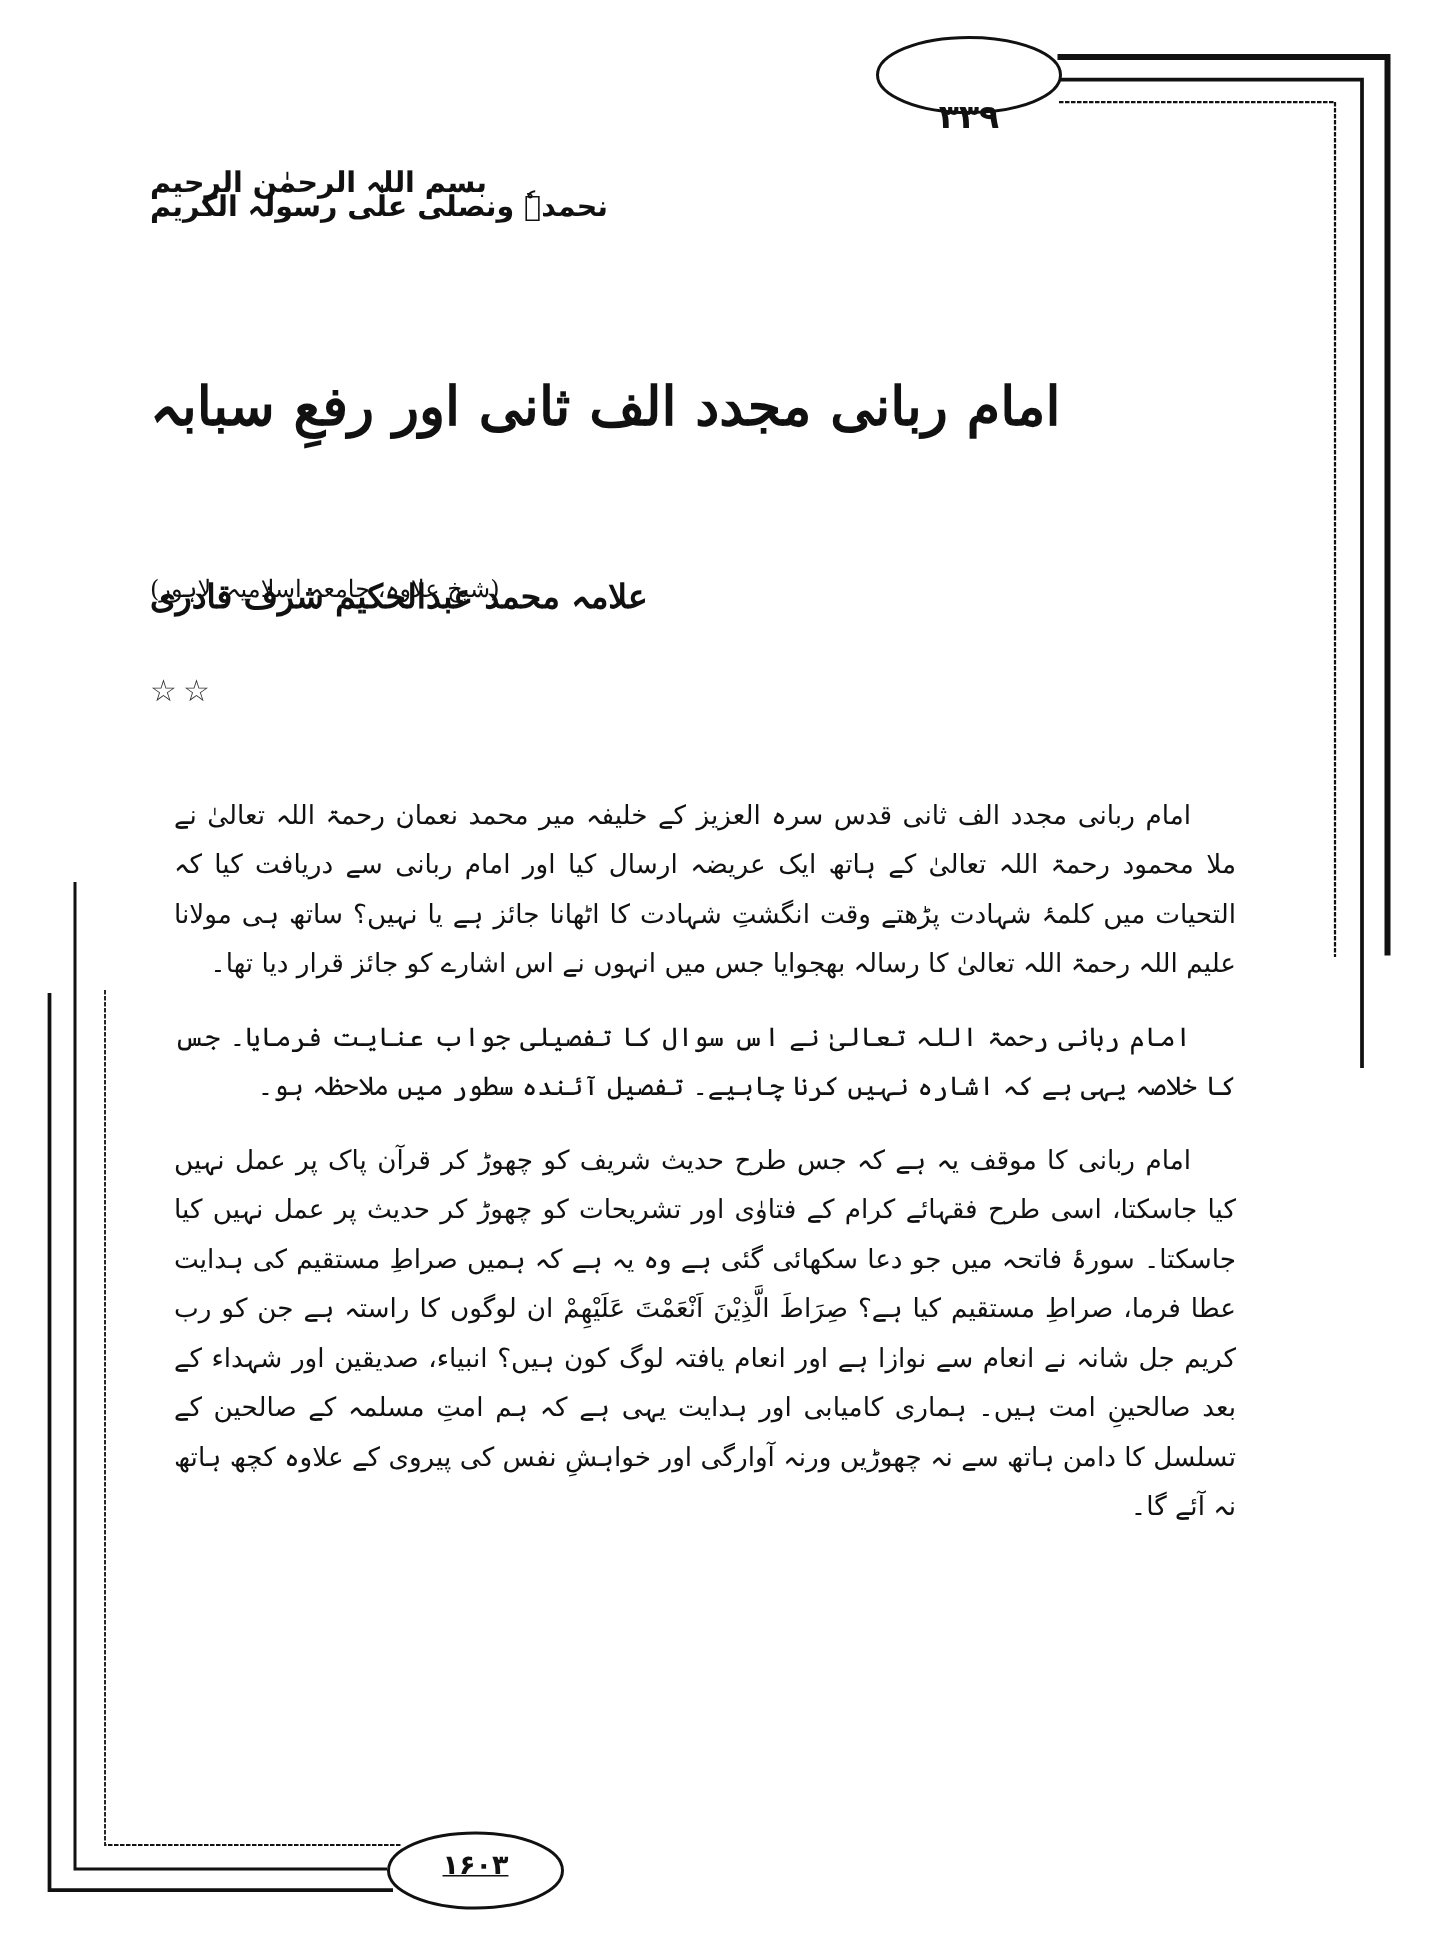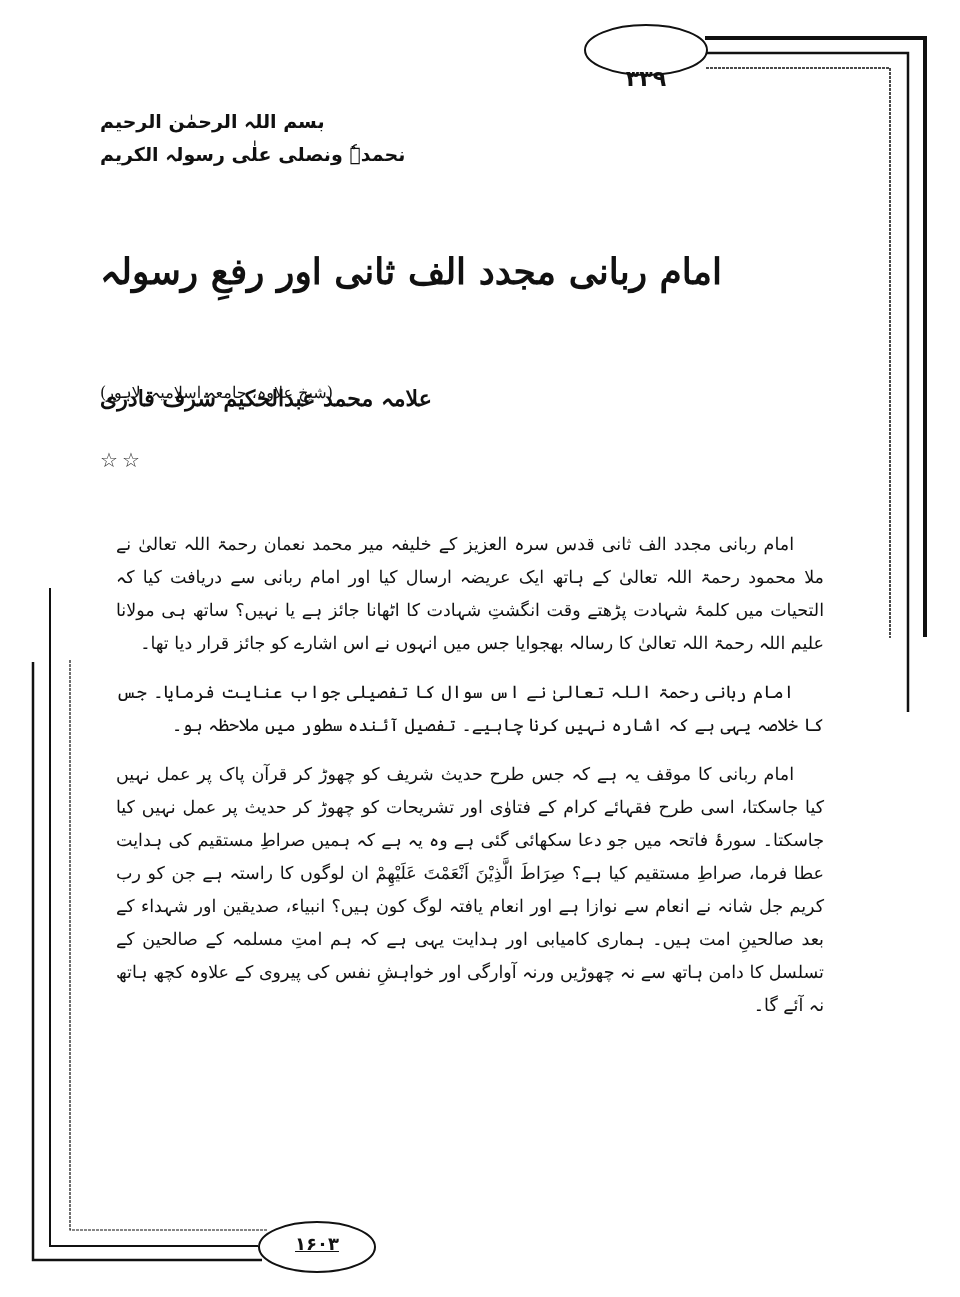--- a/index.html
+++ b/index.html
@@ -6,21 +6,21 @@
     body { width: 960px; height: 1297px; position: relative; overflow: hidden;
            font-family: "DejaVu Sans", sans-serif; color: #111; }
     .frame { position: absolute; left: 0; top: 0; width: 960px; height: 1297px; pointer-events: none; }
     .oval-num { position: absolute; font-family: "DejaVu Sans", sans-serif; font-weight: bold;
                 text-align: center; color: #111; direction: rtl; }
     #top-page-number { left: 583px; top: 34px; width: 126px; font-size: 22px; letter-spacing: 2px; margin-top: 32px; }
     #bottom-page-number { left: 258px; top: 1233px; width: 118px; font-size: 18px; letter-spacing: 1px; text-decoration: underline; }
 
     .center { position: absolute; left: 100px; width: 760px; text-align: left; direction: rtl; }
     #bismillah { top: 110px; font-size: 19px; font-weight: bold; }
-    #hamdala { top: 143px; font-size: 19px; font-weight: bold; }
+    #hamdala { top: 126px; font-size: 19px; font-weight: bold; }
     #article-title { top: 250px; font-size: 36px; font-weight: bold; font-family: "DejaVu Serif", serif; }
     #author-name { top: 347px; font-size: 22px; font-weight: bold; font-family: "DejaVu Serif", serif; margin-top: 38px; }
     #author-affiliation { top: 383px; font-size: 16px; font-family: "DejaVu Serif", serif; }
     #stars { top: 448px; font-size: 20px; letter-spacing: 4px; color: #333; }
 
     #body-text { position: absolute; left: 100px; top: 512px; width: 740px; direction: rtl;
                  text-align: justify; font-family: "DejaVu Serif", serif; font-size: 17.5px; line-height: 33px; }
     #body-text p { margin: 16px; text-indent: 30px; }
   </style>
 </head>
@@ -43,21 +43,21 @@
   <ellipse cx="646" cy="50" rx="61" ry="25" fill="#fff" stroke="#111" stroke-width="2"></ellipse>
   <ellipse cx="317" cy="1247" rx="58" ry="25" fill="#fff" stroke="#111" stroke-width="2"></ellipse>
 </svg>
 
 <div id="top-page-number" class="oval-num">۳۳۹</div>
 <div id="bottom-page-number" class="oval-num">۱۶۰۳</div>
 
 <div id="bismillah" class="center">بسم اللہ الرحمٰن الرحیم</div>
 <div id="hamdala" class="center">نحمدہٗ ونصلی علٰی رسولہ الکریم</div>
 
-<div id="article-title" class="center">امام ربانی مجدد الف ثانی اور رفعِ رسولہ</div>
+<div id="article-title" class="center">امام ربانی مجدد الف ثانی اور رفعِ سبابہ</div>
 <div id="author-name" class="center">علامہ محمد عبدالحکیم شرف قادری</div>
 <div id="author-affiliation" class="center">(شیخ علاوہ، جامعہ اسلامیہ، لاہور)</div>
 <div id="stars" class="center">☆☆</div>
 
 <div id="body-text">
   <p>امام ربانی مجدد الف ثانی قدس سرہ العزیز کے خلیفہ میر محمد نعمان رحمۃ اللہ تعالیٰ نے ملا محمود رحمۃ اللہ تعالیٰ کے ہاتھ ایک عریضہ ارسال کیا اور امام ربانی سے دریافت کیا کہ التحیات میں کلمۂ شہادت پڑھتے وقت انگشتِ شہادت کا اٹھانا جائز ہے یا نہیں؟ ساتھ ہی مولانا علیم اللہ رحمۃ اللہ تعالیٰ کا رسالہ بھجوایا جس میں انہوں نے اس اشارے کو جائز قرار دیا تھا۔</p>
   <p>امام ربانی رحمۃ اللہ تعالیٰ نے اس سوال کا تفصیلی جواب عنایت فرمایا۔ جس کا خلاصہ یہی ہے کہ اشارہ نہیں کرنا چاہیے۔ تفصیل آئندہ سطور میں ملاحظہ ہو۔</p>
   <p>امام ربانی کا موقف یہ ہے کہ جس طرح حدیث شریف کو چھوڑ کر قرآن پاک پر عمل نہیں کیا جاسکتا، اسی طرح فقہائے کرام کے فتاوٰی اور تشریحات کو چھوڑ کر حدیث پر عمل نہیں کیا جاسکتا۔ سورۂ فاتحہ میں جو دعا سکھائی گئی ہے وہ یہ ہے کہ ہمیں صراطِ مستقیم کی ہدایت عطا فرما، صراطِ مستقیم کیا ہے؟ صِرَاطَ الَّذِیْنَ اَنْعَمْتَ عَلَیْھِمْ ان لوگوں کا راستہ ہے جن کو رب کریم جل شانہ نے انعام سے نوازا ہے اور انعام یافتہ لوگ کون ہیں؟ انبیاء، صدیقین اور شہداء کے بعد صالحینِ امت ہیں۔ ہماری کامیابی اور ہدایت یہی ہے کہ ہم امتِ مسلمہ کے صالحین کے تسلسل کا دامن ہاتھ سے نہ چھوڑیں ورنہ آوارگی اور خواہشِ نفس کی پیروی کے علاوہ کچھ ہاتھ نہ آئے گا۔</p>
 </div>
 

